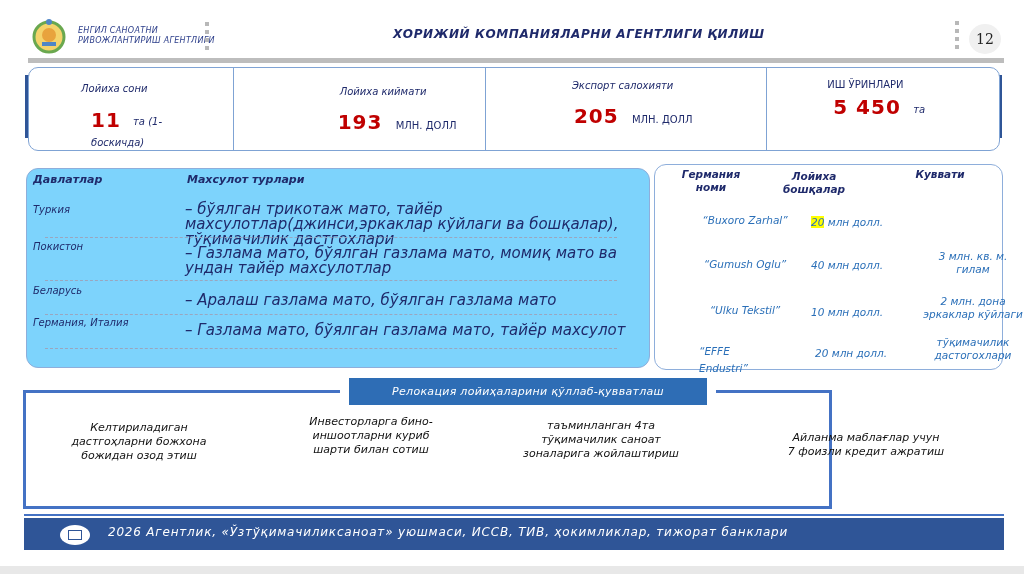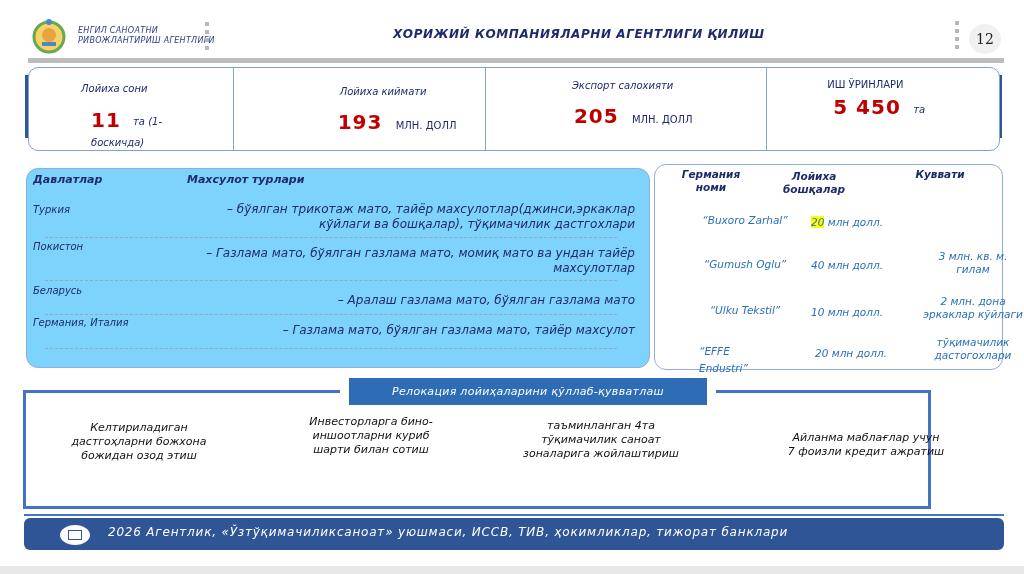--- a/index.html
+++ b/index.html
@@ -25,38 +25,38 @@
     .stat { position: relative; border-right: 1px solid #7fa3d4; height: 100%; }
     .stat:last-child { border-right: none; }
     .stat-label { position: absolute; font-size: 10px; font-style: italic; color: #1f2a6b; white-space: nowrap; }
     .stat-value { position: absolute; font-size: 20px; font-weight: bold; color: #c00000; white-space: nowrap; letter-spacing: 1px; }
     .stat-unit { position: absolute; font-size: 10px; color: #1f2a6b; white-space: nowrap; }
 
     
     .countries { position: absolute; left: 26px; top: 168px; width: 624px; height: 200px; border: 1.2px solid #8eaedb; border-radius: 12px; background: #7dd3fc; }
     .c-head { position: absolute; font-size: 11px; font-weight: bold; font-style: italic; color: #1f2a6b; }
     .c-country { position: absolute; left: 6px; font-size: 10px; color: #1f2a6b; font-style: italic; }
-    .c-product { position: absolute; left: 158px; font-size: 12px; color: #1f2a6b; font-style: italic; line-height: 15px; width: 450px; text-align: right; }
+    .c-product { position: absolute; left: 158px; font-size: 15px; color: #1f2a6b; font-style: italic; line-height: 15px; width: 450px; }
     .c-dash { position: absolute; left: 18px; width: 572px; border-top: 1px dashed #9aa6bf; }
 
     
     .companies { position: absolute; left: 654px; top: 164px; width: 349px; height: 206px; border: 1.2px solid #8eaedb; border-radius: 12px; background: #fff; }
     .co-head { position: absolute; font-size: 10.5px; font-weight: bold; color: #1f2a6b; text-align: center; line-height: 13px; font-style: italic; }
     .co-cell { position: absolute; font-size: 10.5px; color: #2a6fb8; text-align: center; line-height: 13px; white-space: nowrap; font-style: italic; margin-left: 32px; }
     .hl { background: #ffff00; color: #2a6fb8; }
 
     
-    .support { position: absolute; left: 23px; top: 390px; width: 908px; height: 119px; border: 3px solid #4472c4; border-top-width: 3px; background: #fff; }
+    .support { position: absolute; left: 23px; top: 390px; width: 809px; height: 119px; border: 3px solid #4472c4; border-top-width: 3px; background: #fff; }
     .support-title { position: absolute; left: 349px; top: 378px; width: 358px; height: 27px; background: #2e6db5; color: #ffffff; font-size: 11px; font-style: italic; text-align: center; line-height: 27px; letter-spacing: 0.3px; }
     .support-gap { position: absolute; left: 340px; top: 386px; width: 376px; height: 8px; background: #fff; }
     .support-item { position: absolute; font-size: 11px; color: #111; text-align: center; line-height: 14px; font-style: italic; }
 
     
     .footer-rule { position: absolute; left: 24px; top: 514px; width: 980px; height: 2px; background: #4472c4; }
-    .footer { position: absolute; left: 24px; top: 518px; width: 980px; height: 32px; background: #2f5597; border-radius: 6px; }
+    .footer { position: absolute; left: 24px; top: 518px; width: 980px; height: 32px; background: #2f5597; }
     .footer-logo { position: absolute; left: 36px; top: 7px; width: 30px; height: 20px; border-radius: 50%; background: #ffffff; }
     .footer-logo .g { position: absolute; left: 8px; top: 5px; width: 14px; height: 10px; border: 1px solid #2f5597; }
     .footer-text { position: absolute; left: 84px; top: 7px; font-size: 12px; color: #ffffff; font-style: italic; letter-spacing: 0.8px; white-space: nowrap; }
     .bottom-bar { position: absolute; left: 0; top: 566px; width: 1024px; height: 8px; background: #e8e8e8; }
   </style>
 </head>
 <body>
 
 <div class="header">
   <svg class="emblem" viewBox="0 0 40 36">

